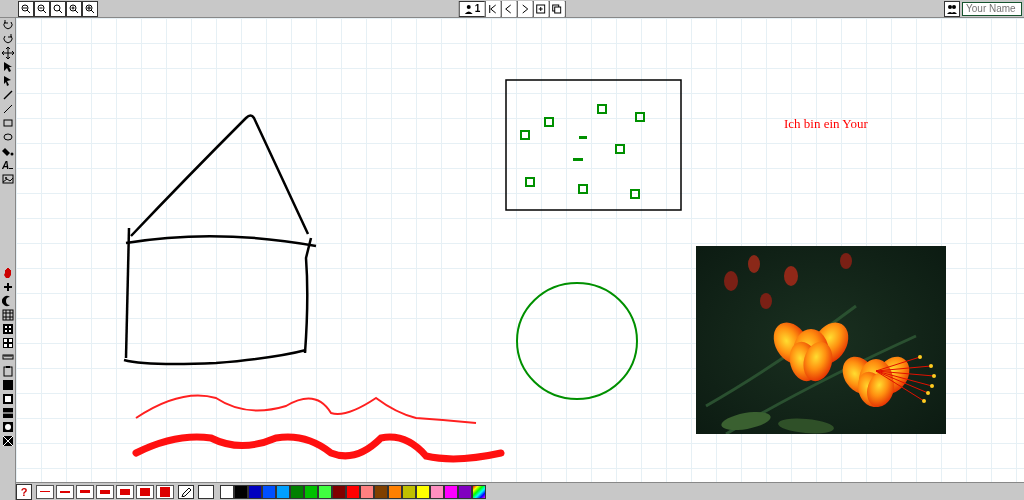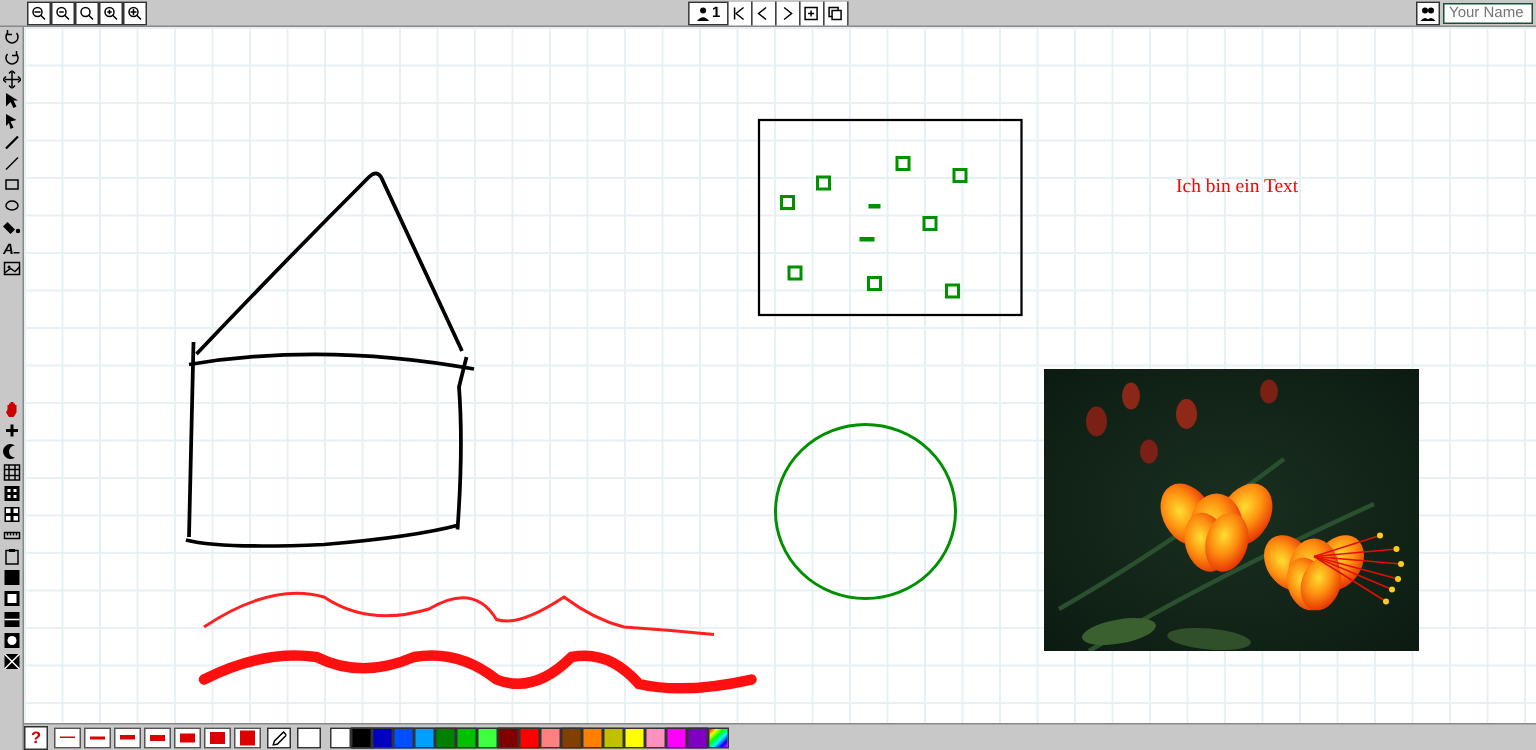--- a/index.html
+++ b/index.html
@@ -374,21 +374,21 @@
     <rect x="600" y="127" width="8" height="8" stroke="#009000" stroke-width="2" fill="none"></rect>
     <rect x="557" y="140" width="10" height="3" fill="#009000"></rect>
     <rect x="563" y="118" width="8" height="3" fill="#009000"></rect>
     <rect x="510" y="160" width="8" height="8" stroke="#009000" stroke-width="2" fill="none"></rect>
     <rect x="563" y="167" width="8" height="8" stroke="#009000" stroke-width="2" fill="none"></rect>
     <rect x="615" y="172" width="8" height="8" stroke="#009000" stroke-width="2" fill="none"></rect>
 
     <ellipse cx="561" cy="323" rx="60" ry="58" stroke="#009000" stroke-width="2" fill="none"></ellipse>
   </svg>
 
-  <div class="text-obj" style="left:768px; top:98px;">Ich bin ein Text</div>
+  <div class="text-obj" style="left:768px; top:98px;">Ich bin ein Your</div>
 
   <svg class="photo" width="250" height="188" style="left:680px; top:228px;">
     <defs>
       <radialGradient id="bg" cx="50%" cy="50%" r="80%">
         <stop offset="0%" stop-color="#1a3020"></stop>
         <stop offset="100%" stop-color="#0a1810"></stop>
       </radialGradient>
       <radialGradient id="petal" cx="40%" cy="40%" r="70%">
         <stop offset="0%" stop-color="#ffdd30"></stop>
         <stop offset="45%" stop-color="#ff9010"></stop>

